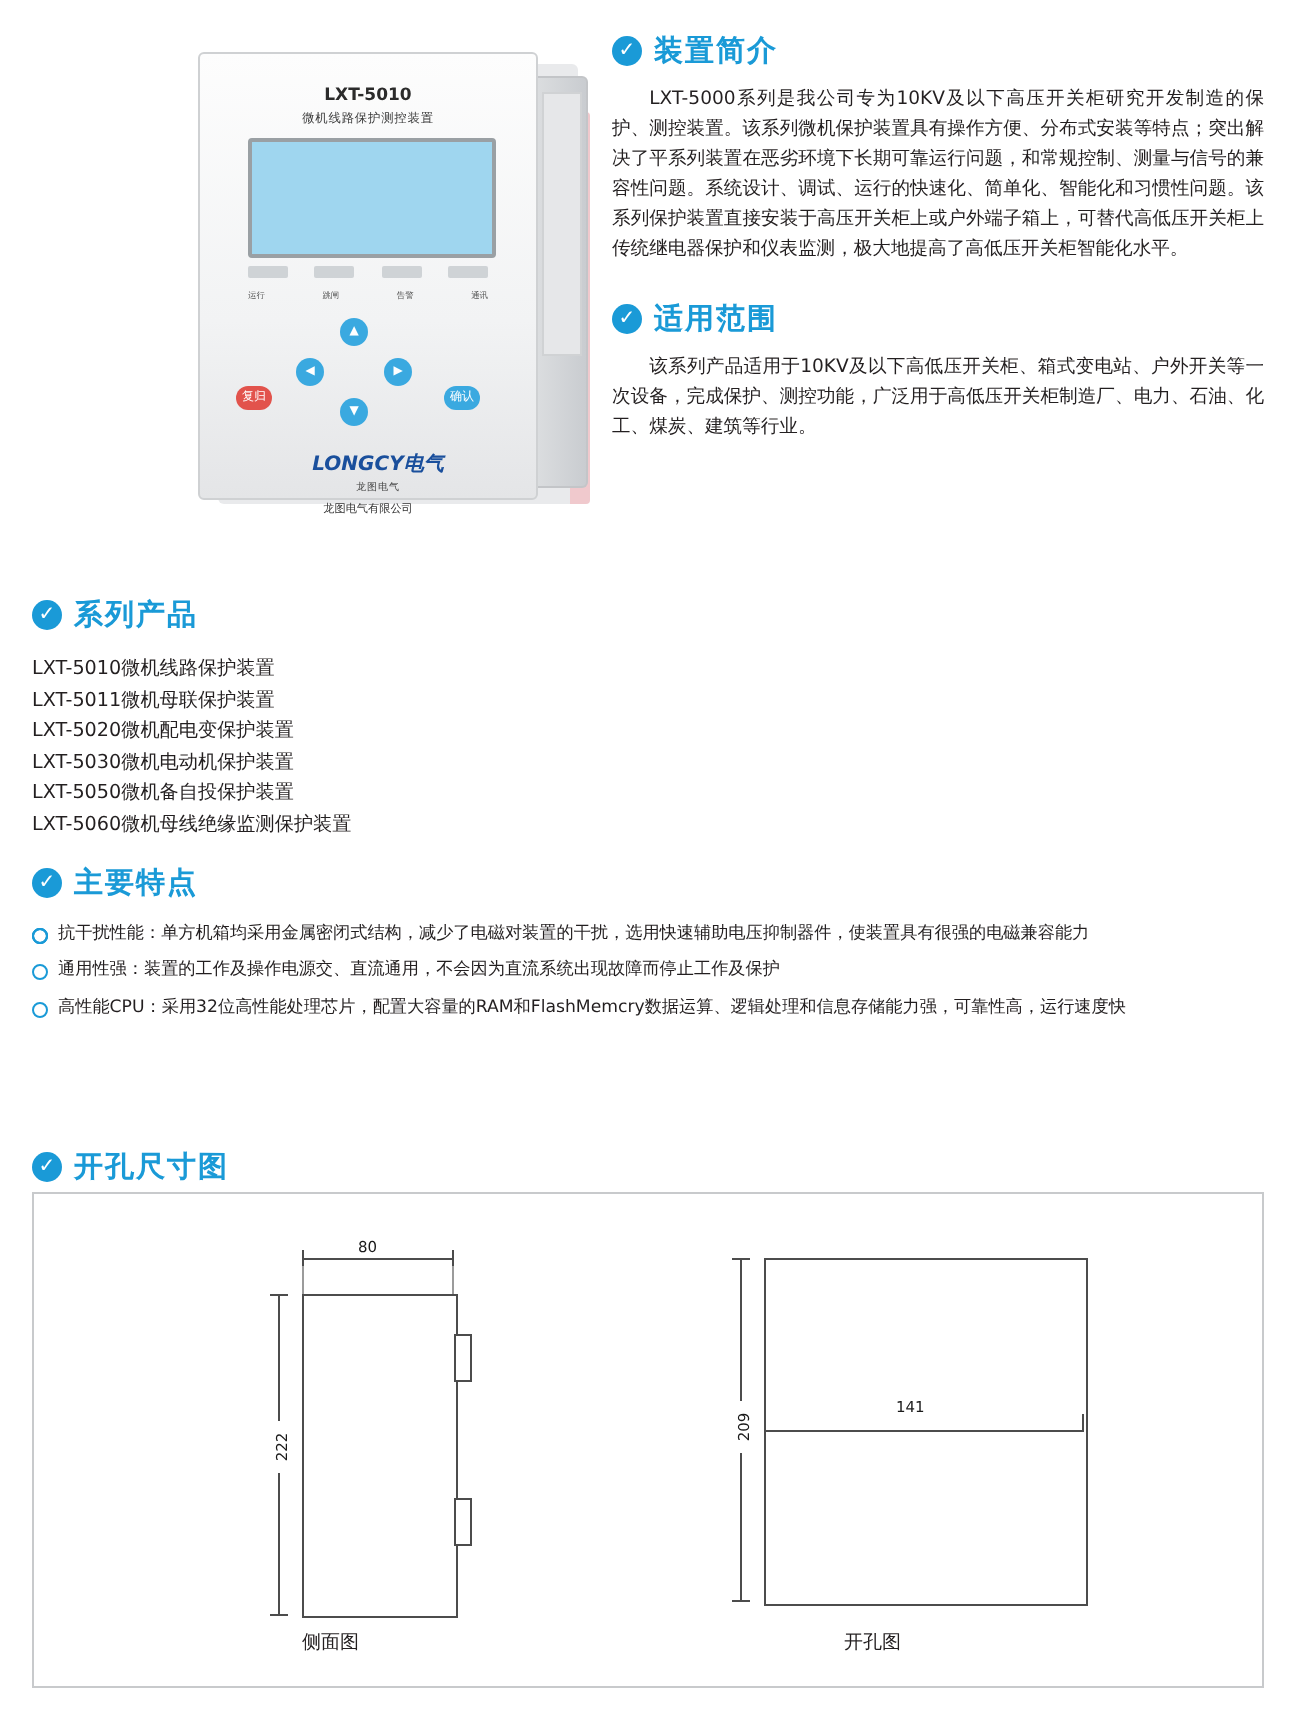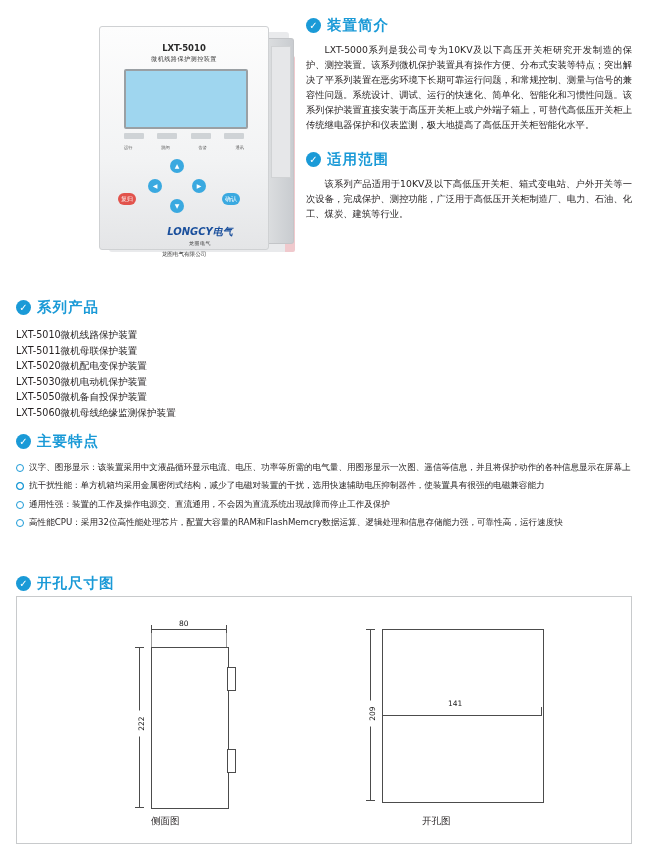--- a/index.html
+++ b/index.html
@@ -177,21 +177,21 @@
     background: #3aa9e0;
     border-radius: 50%;
     width: 14px; height: 14px;
     color: #fff; font-size: 6px;
     text-align: center; line-height: 14px;
   }
   .kb.red { background: #e2534c; }
   .kb.wide { width: 18px; height: 12px; border-radius: 6px; line-height: 12px; }
   .dev-logo {
     position: absolute;
-    left: 16px; top: 198px; width: 168px;
+    left: 5px; top: 198px; width: 168px;
     text-align: center;
     font-size: 10px;
     font-weight: bold;
     color: #1a4f9c;
     font-style: italic;
   }
   .dev-logo .sub {
     display: block;
     font-size: 5px;
     color: #444;
@@ -389,21 +389,21 @@
       <li>LXT-5060微机母线绝缘监测保护装置</li>
     </ul>
   </div>
 
   <div class="features">
     <div class="sec-head">
       <span class="badge">✓</span>
       <span class="txt">主要特点</span>
     </div>
     <ul>
-      <li><span class="dot"></span><span>汉字、图形显示：该装置采用中文液晶循环显示电流、电压、功率等所需的电气量、用图形显示一次图、遥信等信息，并且将保护动作的各种信息显示在屏幕上</span></li>
+      <li><span class="dot"></span></li>
       <li><span class="dot"></span></li>
       <li><span class="dot"></span><span>抗干扰性能：单方机箱均采用金属密闭式结构，减少了电磁对装置的干扰，选用快速辅助电压抑制器件，使装置具有很强的电磁兼容能力</span></li>
       <li><span class="dot"></span><span>通用性强：装置的工作及操作电源交、直流通用，不会因为直流系统出现故障而停止工作及保护</span></li>
       <li><span class="dot"></span><span>高性能CPU：采用32位高性能处理芯片，配置大容量的RAM和FlashMemcry数据运算、逻辑处理和信息存储能力强，可靠性高，运行速度快</span></li>
     </ul>
   </div>
 
   <div class="drawing-head">
     <div class="sec-head">
       <span class="badge">✓</span>

